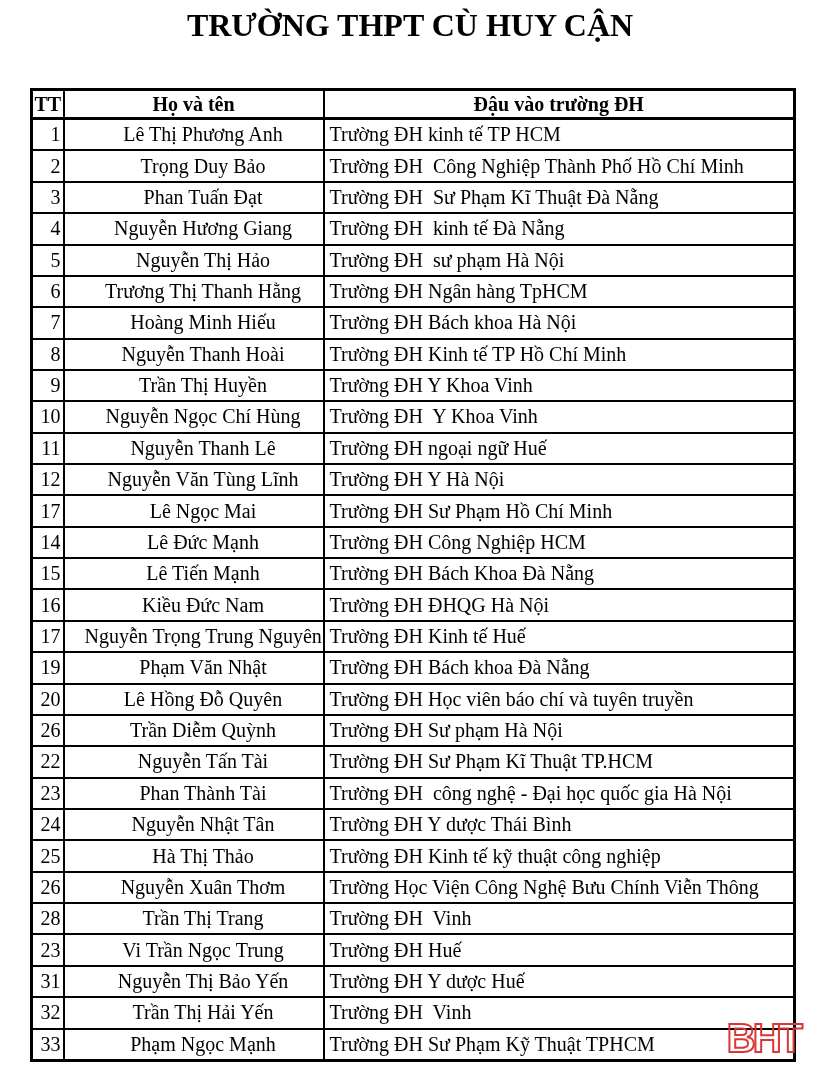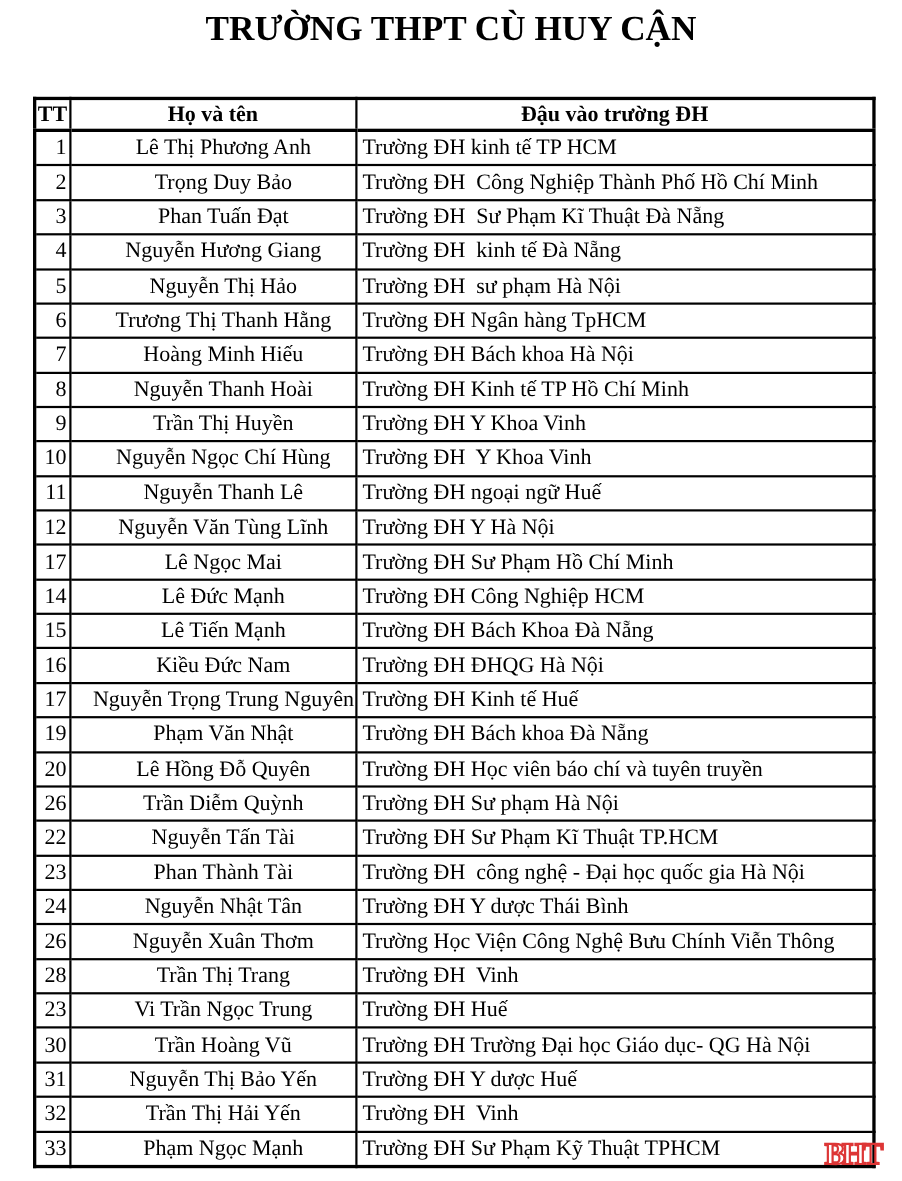--- a/index.html
+++ b/index.html
@@ -62,24 +62,24 @@
     text-align: center;
     padding-left: 20px;
   }
   td.uni {
     text-align: left;
     padding-left: 5px;
   }
   .watermark {
     position: absolute;
     right: 20px;
-    bottom: 4px;
-    font-family: Liberation Serif, serif;
+    bottom: 16px;
+    font-family: Liberation Sans, sans-serif;
     font-weight: bold;
-    font-size: 28px;
+    font-size: 40px;
     line-height: 40px;
     letter-spacing: -3px;
     color: transparent;
     -webkit-text-stroke: 2px #dd3636;
   }
 </style>
 </head>
 <body>
 
 <div class="titles">
@@ -232,45 +232,45 @@
     <td class="name">Phan Thành Tài</td>
     <td class="uni">Trường ĐH  công nghệ - Đại học quốc gia Hà Nội</td>
   </tr>
 
   <tr>
     <td class="tt">24</td>
     <td class="name">Nguyễn Nhật Tân</td>
     <td class="uni">Trường ĐH Y dược Thái Bình</td>
   </tr>
 
+  <tr>
+    <td class="tt">25</td>
+    <td class="name">Hà Thị Thảo</td>
+    <td class="uni">Trường ĐH Kinh tế kỹ thuật công nghiệp</td>
+  </tr>
 
   <tr>
     <td class="tt">26</td>
     <td class="name">Nguyễn Xuân Thơm</td>
     <td class="uni">Trường Học Viện Công Nghệ Bưu Chính Viễn Thông</td>
   </tr>
 
 
   <tr>
     <td class="tt">28</td>
     <td class="name">Trần Thị Trang</td>
     <td class="uni">Trường ĐH  Vinh</td>
   </tr>
 
   <tr>
     <td class="tt">23</td>
     <td class="name">Vi Trần Ngọc Trung</td>
     <td class="uni">Trường ĐH Huế</td>
   </tr>
 
-  <tr>
-    <td class="tt">30</td>
-    <td class="name">Trần Hoàng Vũ</td>
-    <td class="uni">Trường ĐH Trường Đại học Giáo dục- QG Hà Nội</td>
-  </tr>
 
   <tr>
     <td class="tt">31</td>
     <td class="name">Nguyễn Thị Bảo Yến</td>
     <td class="uni">Trường ĐH Y dược Huế</td>
   </tr>
 
   <tr>
     <td class="tt">32</td>
     <td class="name">Trần Thị Hải Yến</td>

